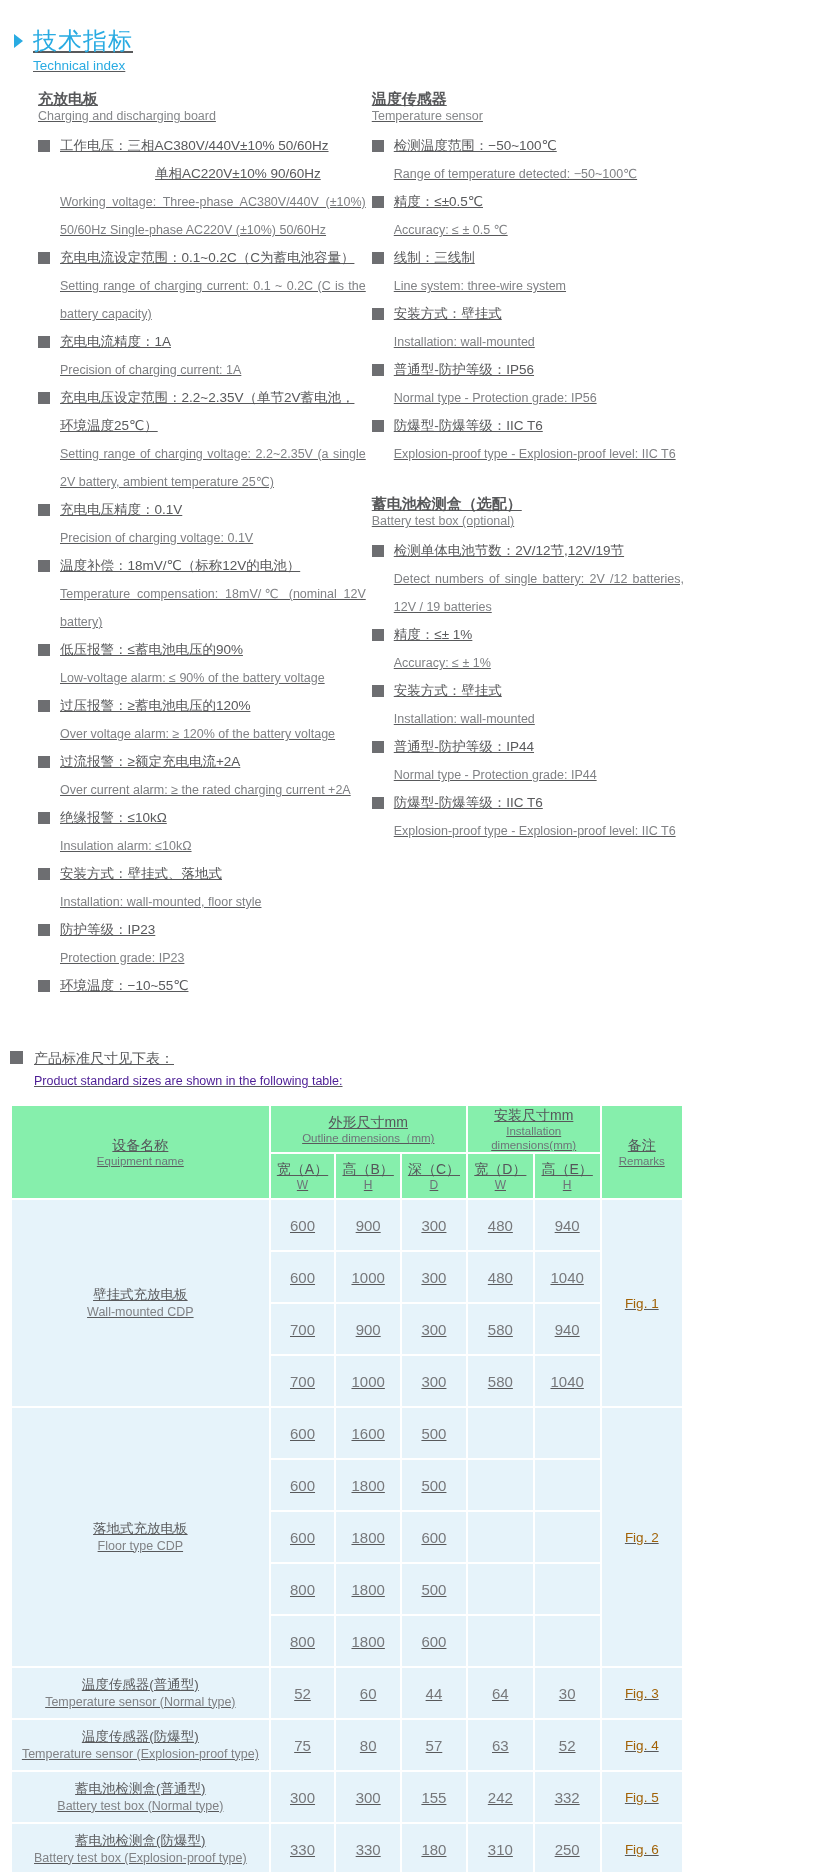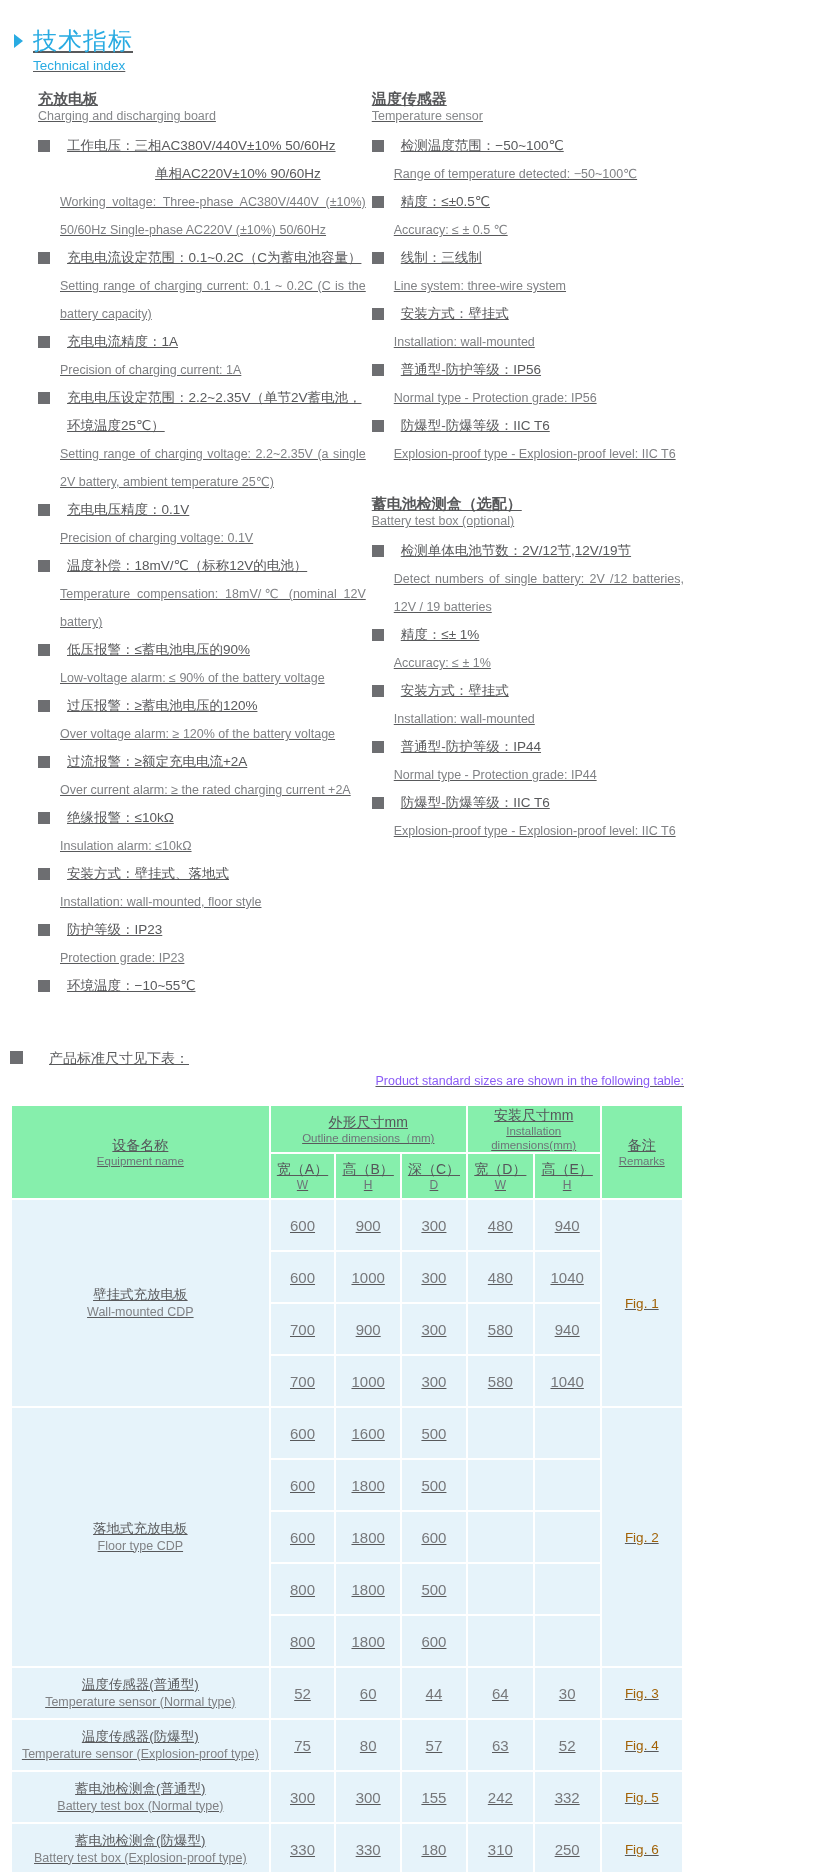--- a/index.html
+++ b/index.html
@@ -19,30 +19,30 @@
 
   
   .columns{display:flex;margin:16px 0 1px 38px;}
   .col-left{width:338px;margin-right:6px;}
   .col-right{width:322px;}
   .spec-section + .spec-section{margin-top:26px;}
   .sec-cn{font-size:15px;font-weight:bold;color:#565759;line-height:19px;}
   .sec-en{font-size:12.5px;color:#85878a;line-height:17px;margin-bottom:7px;}
   .spec-item{margin:0;}
   .cn{font-size:13.5px;color:#58595b;line-height:28px;text-align:left;}
-  .cn-first{position:relative;padding-left:29px;}
+  .cn-first{position:relative;padding-left:22px;}
   .cn-first .bullet{position:absolute;left:0;top:8px;width:12px;height:12px;background:#6d6e71;}
   .cn-cont{padding-left:117px;}
   .en{font-size:12.5px;color:#808285;line-height:28px;padding-left:22px;text-align:justify;}
 
   
   .table-note{margin:46px 0 0 10px;}
-  .table-note .cn-first{font-size:14px;color:#58595b;line-height:24px;padding-left:39px;position:relative;}
+  .table-note .cn-first{font-size:14px;color:#58595b;line-height:24px;padding-left:24px;position:relative;}
   .table-note .cn-first .bullet{top:5px;width:13px;height:13px;}
-  .table-note .en{font-size:12.5px;color:#8b5cf6;line-height:22px;padding-left:24px;text-align:right;}
+  .table-note .en{font-size:12.5px;color:#4c1d95;line-height:22px;padding-left:24px;text-align:left;}
 
   
   table.size{border-collapse:collapse;margin:12px 0 0 10px;table-layout:fixed;}
   table.size th,table.size td{border:2px solid #ffffff;padding:0;text-align:center;vertical-align:middle;}
   table.size th{background:#86efac;font-weight:normal;height:44px;}
   table.size td{background:#e6f3fa;height:50px;}
   .th-cn{font-size:14px;color:#55565a;line-height:18px;}
   .th-en{font-size:11.5px;color:#6d7478;line-height:14px;}
   .sub-cn{font-size:14px;color:#55565a;line-height:17px;}
   .sub-en{font-size:12px;color:#6d7478;line-height:14px;}

